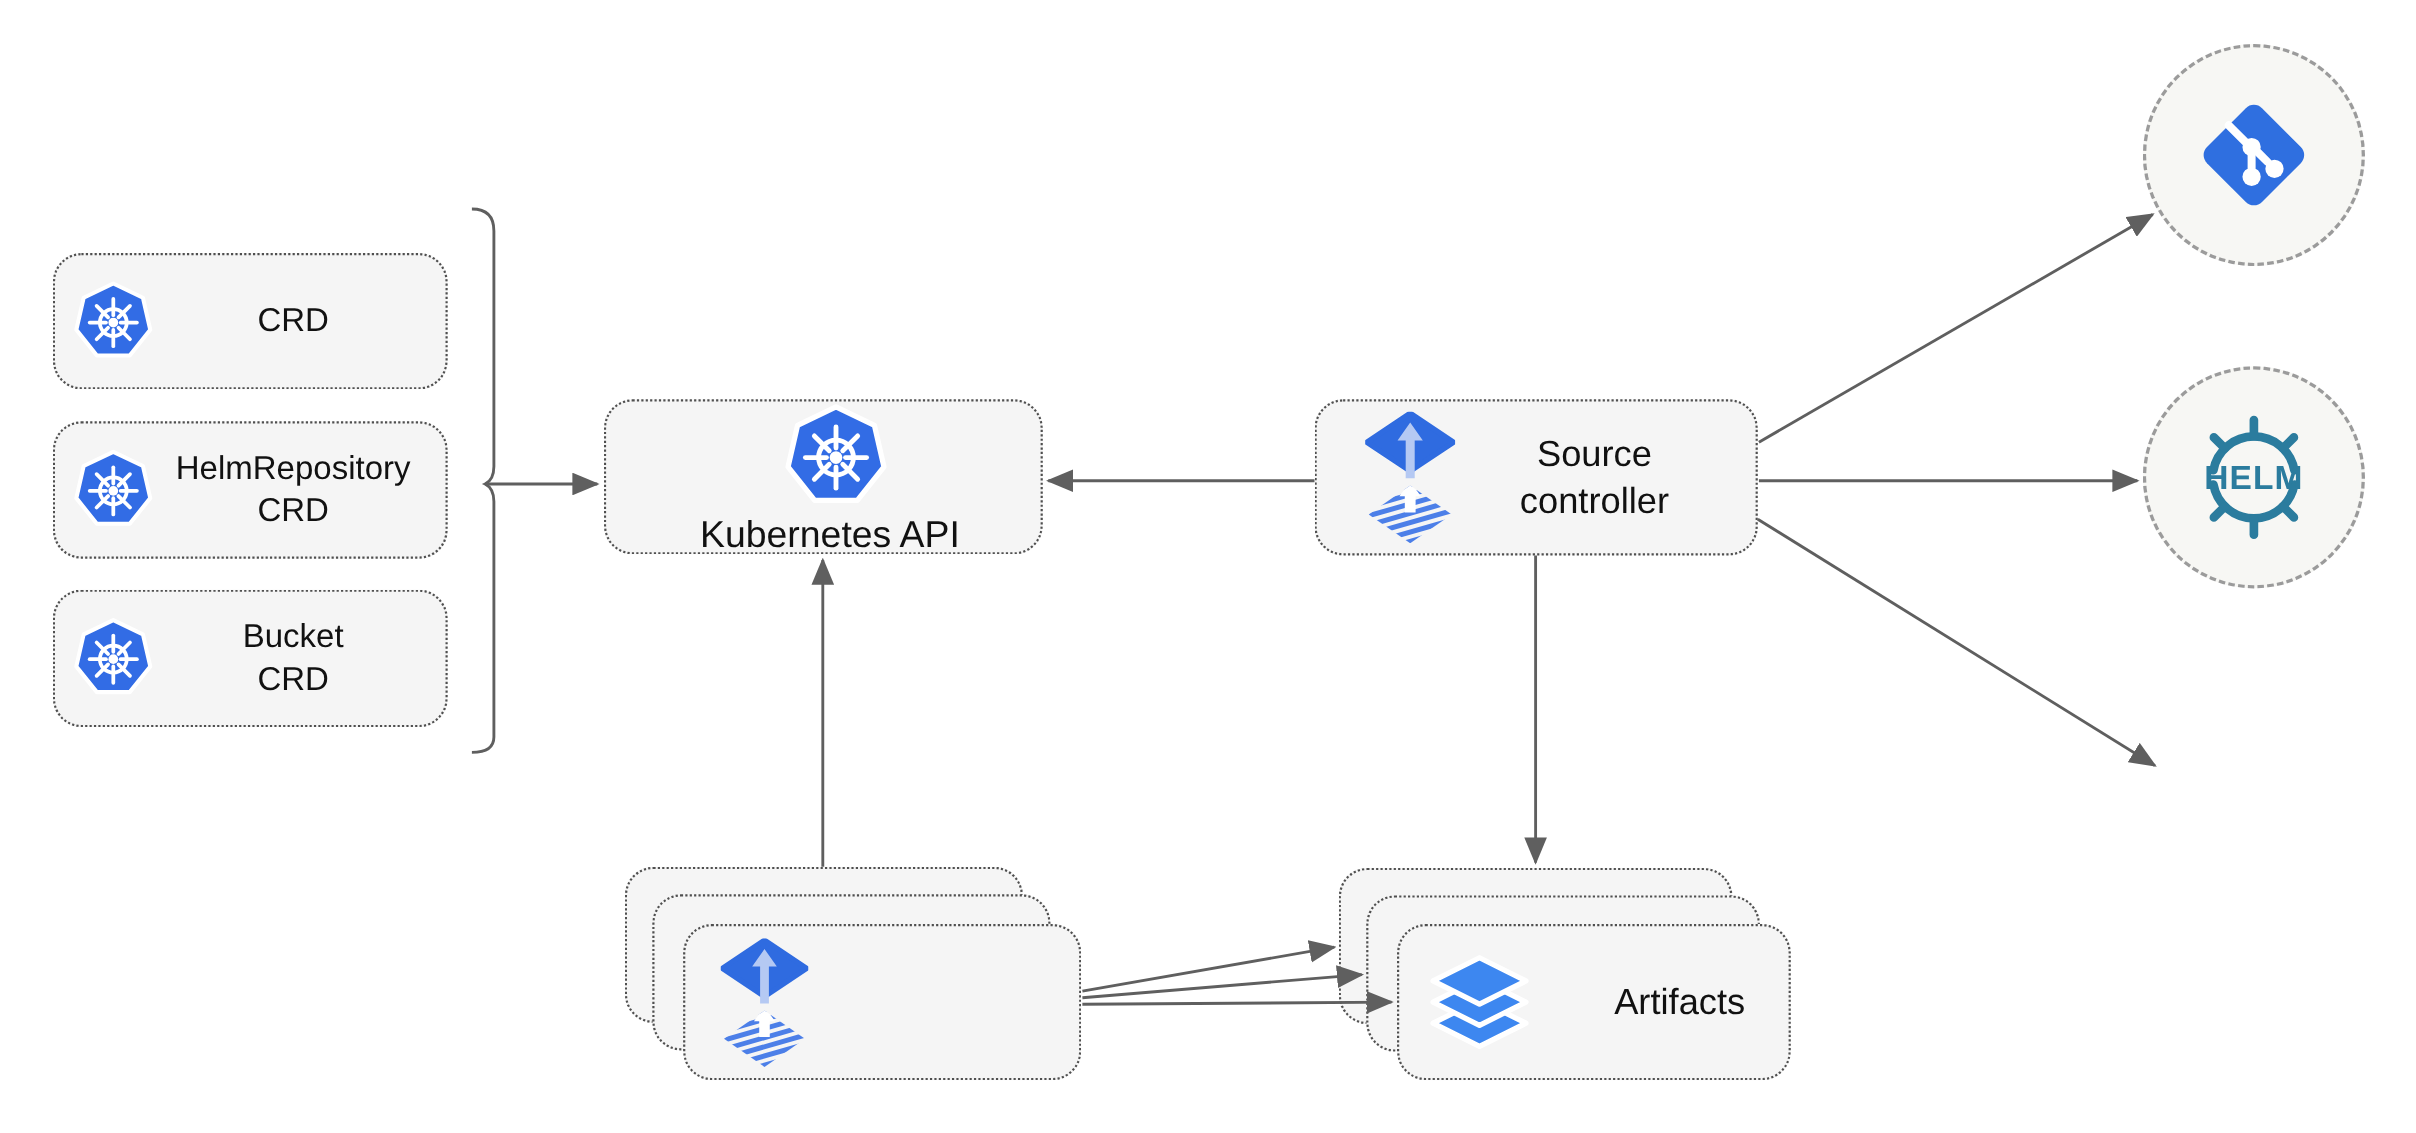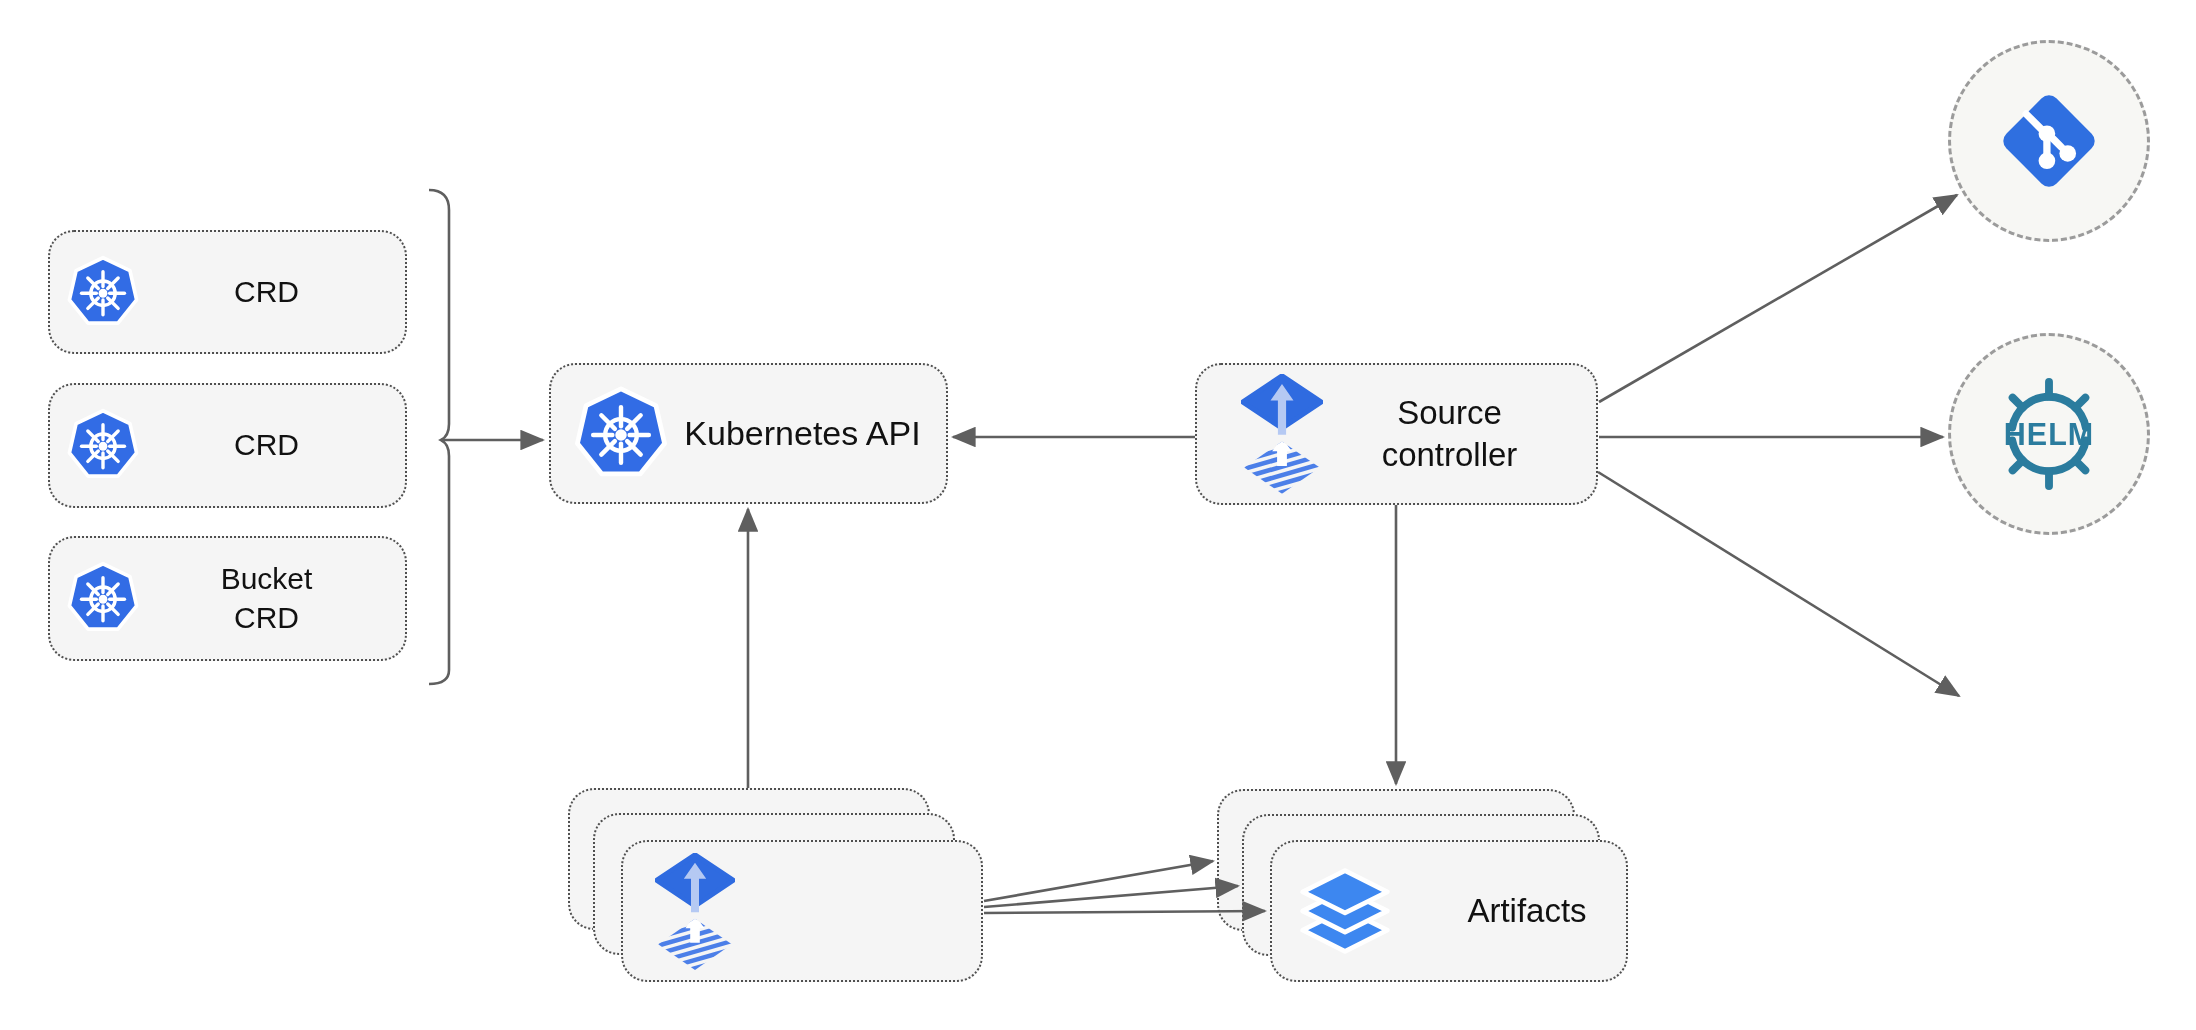--- a/index.html
+++ b/index.html
@@ -82,37 +82,38 @@
     </span>
   </div>
 
   <div class="node crd" style="left:48px;top:383px;width:359px;height:125px;padding-left:16px;">
     <span class="icon-wrap">
       <svg width="74" height="77">
           <use href="#sym-k8s"></use>
         </svg>
     </span>
     <span class="label">
+      <div>HelmRepository</div>
       <div>CRD</div>
     </span>
   </div>
 
   <div class="node crd" style="left:48px;top:536px;width:359px;height:125px;padding-left:16px;justify-content:center;">
     <span class="icon-wrap">
       <svg width="74" height="77">
           <use href="#sym-k8s"></use>
         </svg>
     </span>
     <span class="label">
       <div>Bucket</div>
       <div>CRD</div>
     </span>
   </div>
 
-  <div class="node" style="left:549px;top:363px;width:399px;height:141px;padding-left:22px;">
+  <div class="node" style="left:549px;top:363px;width:399px;height:141px;padding-left:22px;flex-direction:column;">
     <span class="icon-wrap">
       <svg width="96" height="100">
           <use href="#sym-k8s"></use>
         </svg>
     </span>
     <span class="label api-label" style="padding-right:10px;">Kubernetes API</span>
   </div>
 
   <div class="node" style="left:1195px;top:363px;width:403px;height:142px;padding-left:44px;">
     <span class="icon-wrap">

